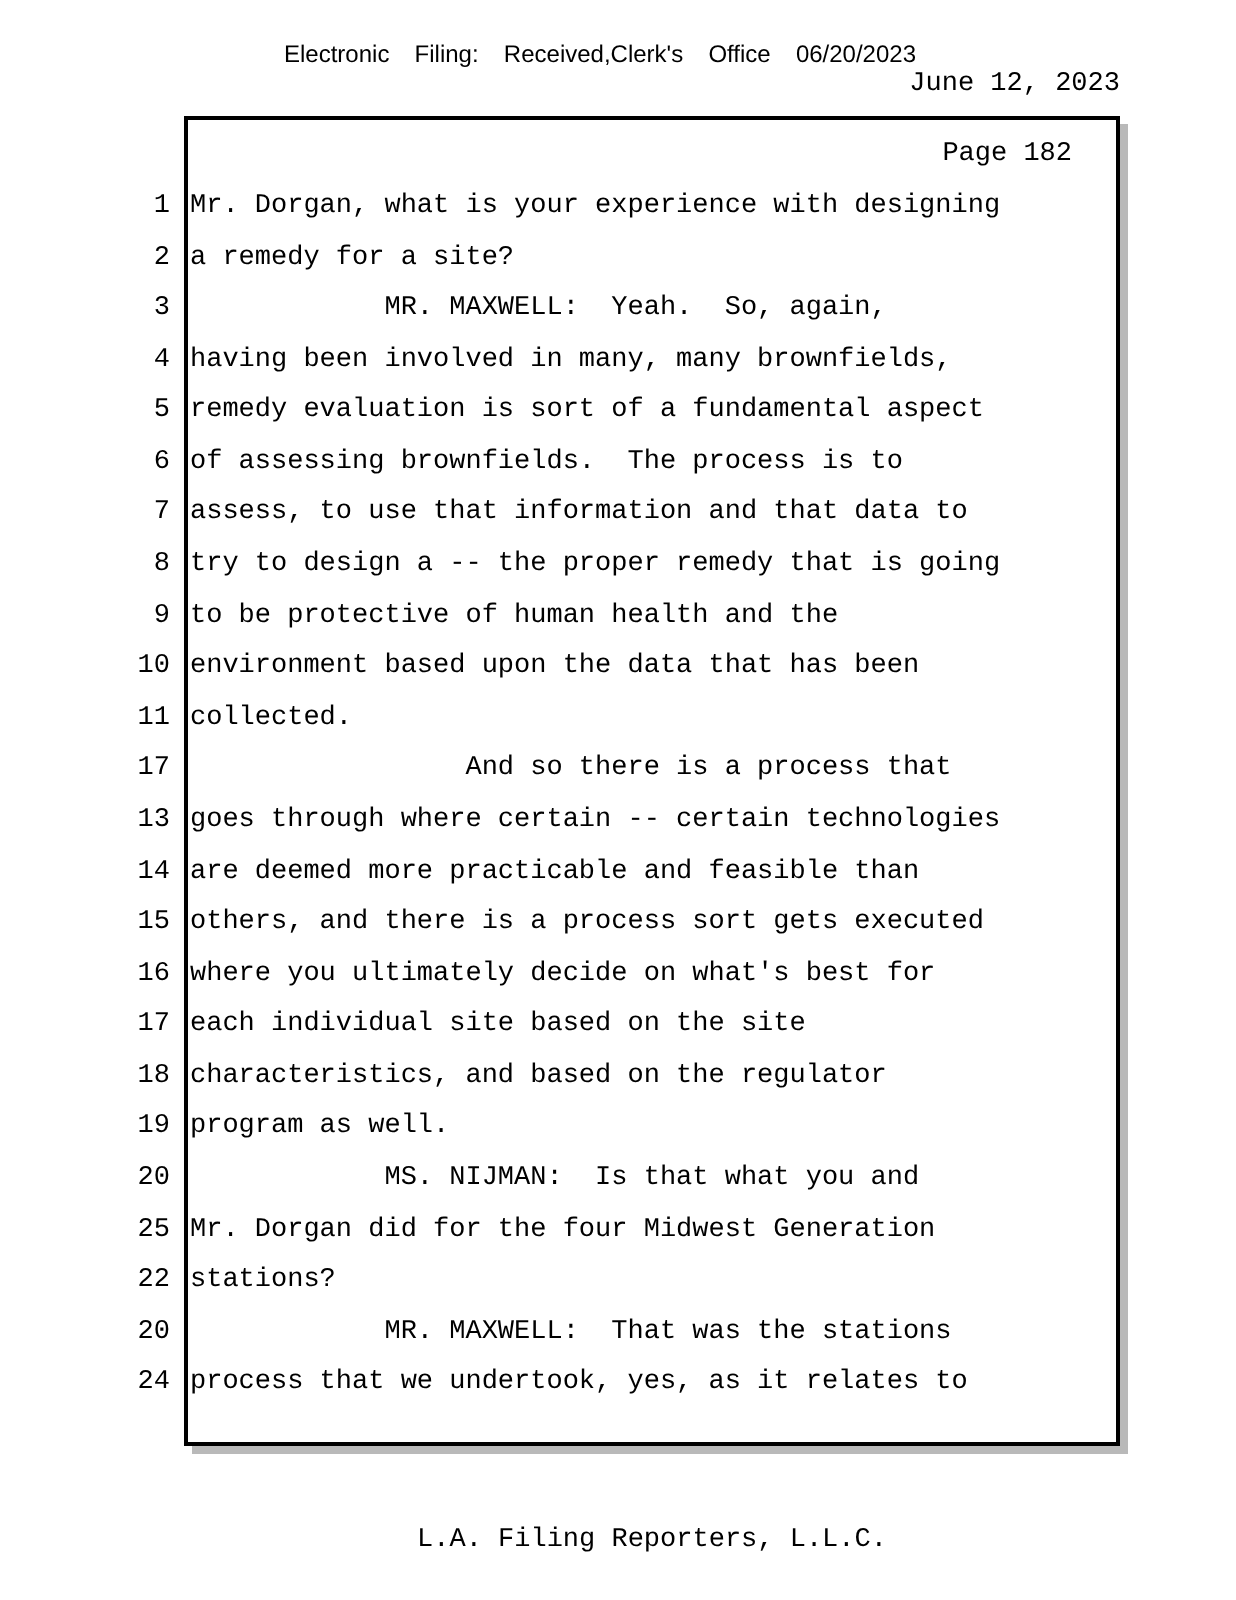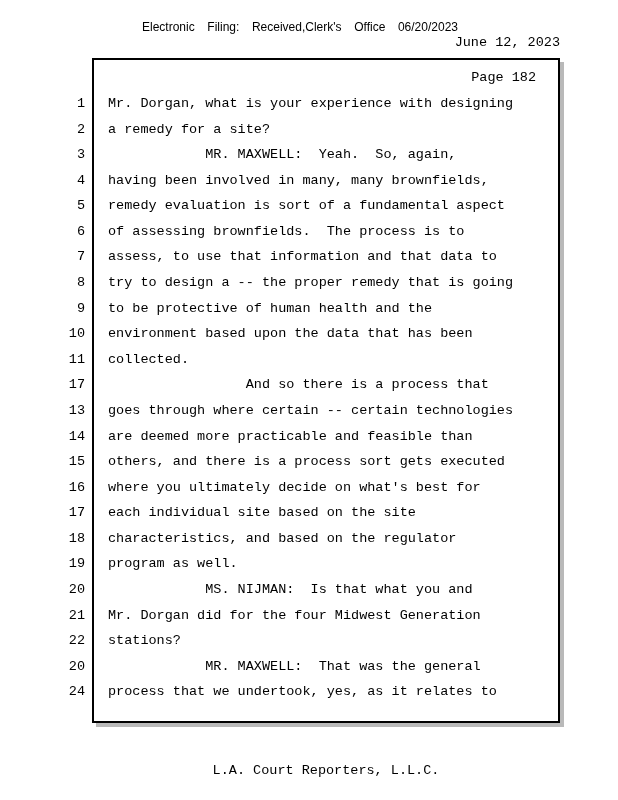--- a/index.html
+++ b/index.html
@@ -69,21 +69,21 @@
     line-height: 25.58px;
     font-size: 13.5px;
   }
   .t-line .num {
     width: 85px;
     text-align: right;
     white-space: pre;
     flex: none;
   }
   .t-line .txt {
-    margin-left: 23px;
+    margin-left: 10px;
     white-space: pre;
     flex: none;
   }
   .footer {
     position: absolute;
     top: 733px;
     left: 92px;
     width: 468px;
     text-align: center;
     font-size: 13.5px;
@@ -176,33 +176,33 @@
     </div>
   <div class="t-line">
       <span class="num">19</span>
       <span class="txt">program as well.</span>
     </div>
   <div class="t-line">
       <span class="num">20</span>
       <span class="txt">            MS. NIJMAN:  Is that what you and</span>
     </div>
   <div class="t-line">
-      <span class="num">21</span>
+      <span class="num">25</span>
       <span class="txt">Mr. Dorgan did for the four Midwest Generation</span>
     </div>
   <div class="t-line">
       <span class="num">22</span>
       <span class="txt">stations?</span>
     </div>
   <div class="t-line">
       <span class="num">20</span>
-      <span class="txt">            MR. MAXWELL:  That was the general</span>
+      <span class="txt">            MR. MAXWELL:  That was the stations</span>
     </div>
   <div class="t-line">
       <span class="num">24</span>
       <span class="txt">process that we undertook, yes, as it relates to</span>
     </div>
 </div>
 
 <div class="footer">
-  <div>L.A. Court Reporters, L.L.C.</div>
+  <div>L.A. Filing Reporters, L.L.C.</div>
   
 </div>
 
 </body></html>

